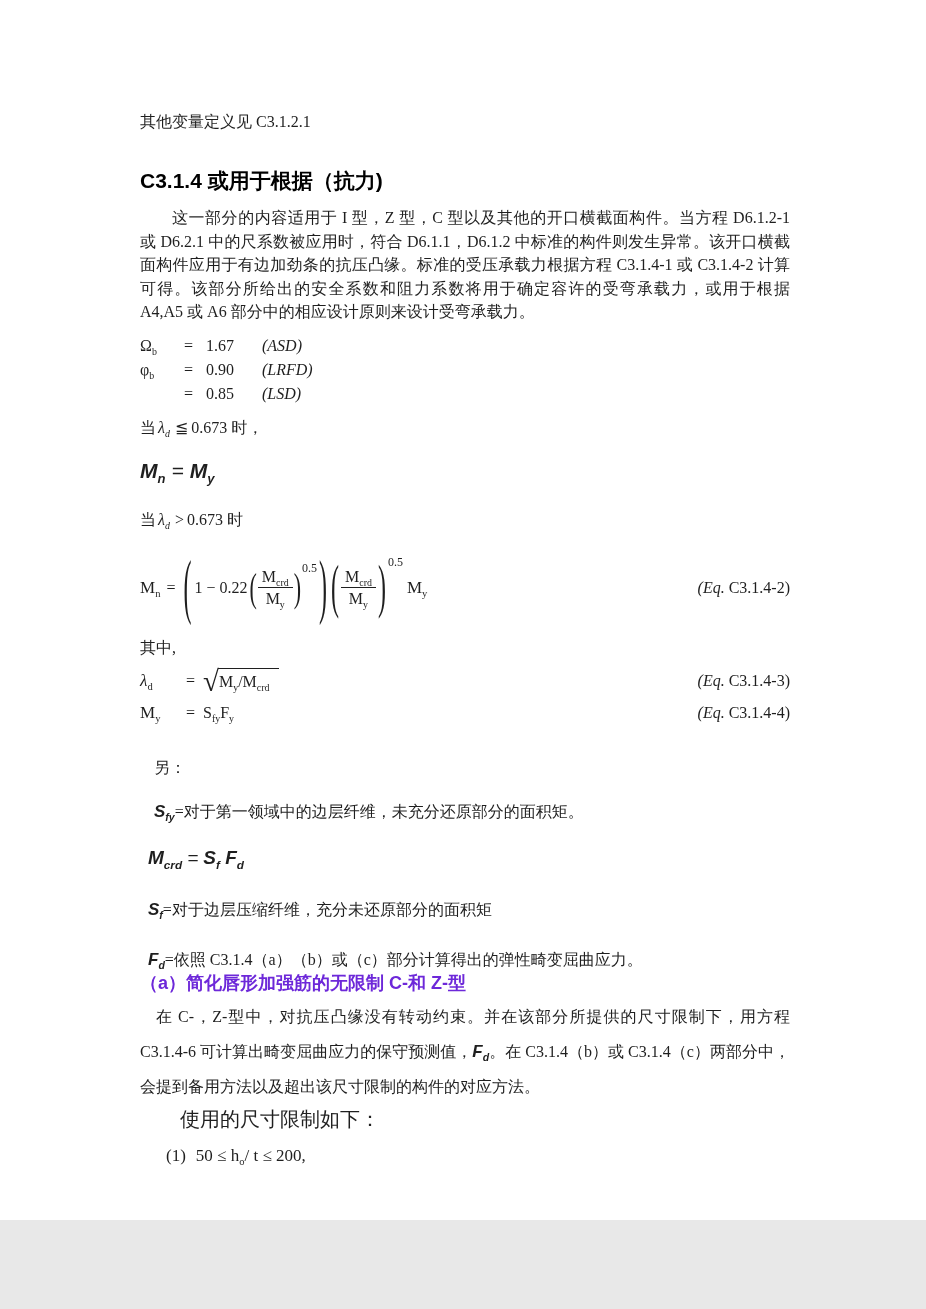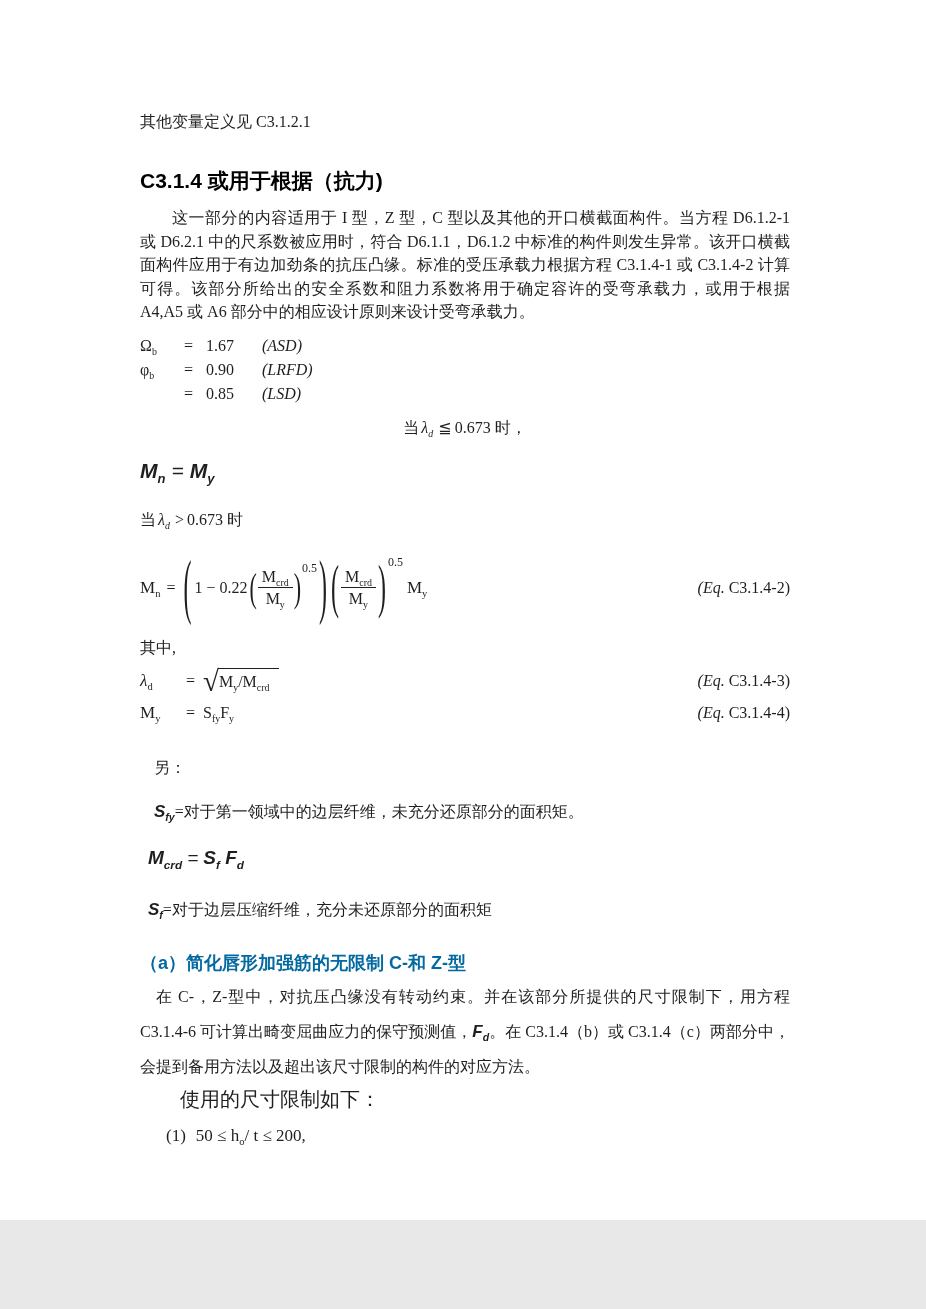--- a/index.html
+++ b/index.html
@@ -14,21 +14,21 @@
   .note{font-size:16px;line-height:20px;}
   .h1{margin-top:36px;font-family:"Liberation Sans",sans-serif;font-weight:bold;
       font-size:21px;line-height:26px;color:#000;}
   .intro{margin-top:12px;font-size:16px;line-height:23.5px;text-align:justify;text-indent:2em;}
 
   .factors{margin-top:10px;font-size:16px;}
   .factor-row{display:grid;grid-template-columns:44px 22px 56px auto;line-height:24px;align-items:baseline;}
   .factor-tag{font-style:italic;}
 
   .cond{font-size:16px;line-height:20px;}
-  .cond1{margin-top:12px;text-align:center;}
+  .cond1{margin-top:12px;}
   .cond2{margin-top:26px;}
   .cond .greek{font-style:italic;padding:0 2px;}
   .cond .rel{padding:0 3px;}
 
   .eq-my{margin-top:20px;font-family:"Liberation Sans",sans-serif;font-style:italic;
          font-weight:600;font-size:21px;line-height:26px;}
   .eq-my .sp{padding:0 6px;font-weight:400;}
 
   .eq-row{display:flex;align-items:center;font-size:16px;}
   .eq-label{margin-left:auto;font-size:16px;white-space:nowrap;}
@@ -61,22 +61,22 @@
   .another{margin-top:30px;font-size:16px;padding-left:14px;}
   .def{font-size:16px;line-height:22px;}
   .def .dsym{font-family:"Liberation Sans",sans-serif;font-style:italic;font-weight:600;font-size:17px;}
   .def-sfy{margin-top:22px;padding-left:14px;}
   .def-sf{margin-top:28px;padding-left:8px;}
   .def-fd{margin-top:28px;padding-left:8px;}
   .eq-mcrd{margin-top:22px;padding-left:8px;font-family:"Liberation Sans",sans-serif;
            font-style:italic;font-weight:600;font-size:19px;line-height:26px;}
   .eq-mcrd .sp{padding:0 5px;font-weight:400;}
 
-  .a-head{margin-top:30px;font-family:"Liberation Sans",sans-serif;font-weight:bold;
-          font-size:18px;line-height:24px;color:#0369a1;}
+  .a-head{font-family:"Liberation Sans",sans-serif;font-weight:bold;
+          font-size:18px;line-height:24px;color:#6d28d9;}
   .a-para{margin-top:4px;font-size:16px;line-height:35px;text-align:justify;text-indent:1em;}
   .a-para .dsym{font-family:"Liberation Sans",sans-serif;font-style:italic;font-weight:600;font-size:17px;}
   .limits-intro{font-size:20px;line-height:30px;text-indent:2em;}
   .limit{margin-top:12px;font-size:17px;padding-left:26px;}
   .limit .lnum{margin-right:10px;}
 </style>
 </head>
 <body>
 
 <div class="page">
@@ -170,20 +170,23 @@
   </div>
 
   <div class="eq-mcrd">
     <span><span>M</span><sub>crd</sub></span><span class="sp">=</span><span><span>S</span><sub>f</sub> <span>F</span><sub>d</sub></span>
   </div>
 
   <div class="def def-sf">
     <span class="dsym"><span>S</span><sub>f</sub></span><span>=对于边层压缩纤维，充分未还原部分的面积矩</span>
   </div>
 
+  <div class="def def-fd">
+    <span class="dsym"><span>F</span><sub>d</sub></span><span>=依照 C3.1.4（a）（b）或（c）部分计算得出的弹性畸变屈曲应力。</span>
+  </div>
 
   <div class="a-head">（a）简化唇形加强筋的无限制 C-和 Z-型</div>
 
   <div class="a-para">
     <span>在 C-，Z-型中，对抗压凸缘没有转动约束。并在该部分所提供的尺寸限制下，用方程 C3.1.4-6 可计算出畸变屈曲应力的保守预测值，</span><span class="dsym"><span>F</span><sub>d</sub></span><span>。在 C3.1.4（b）或 C3.1.4（c）两部分中，会提到备用方法以及超出该尺寸限制的构件的对应方法。</span>
   </div>
 
   <div class="limits-intro">使用的尺寸限制如下：</div>
 
   <div class="limit">

